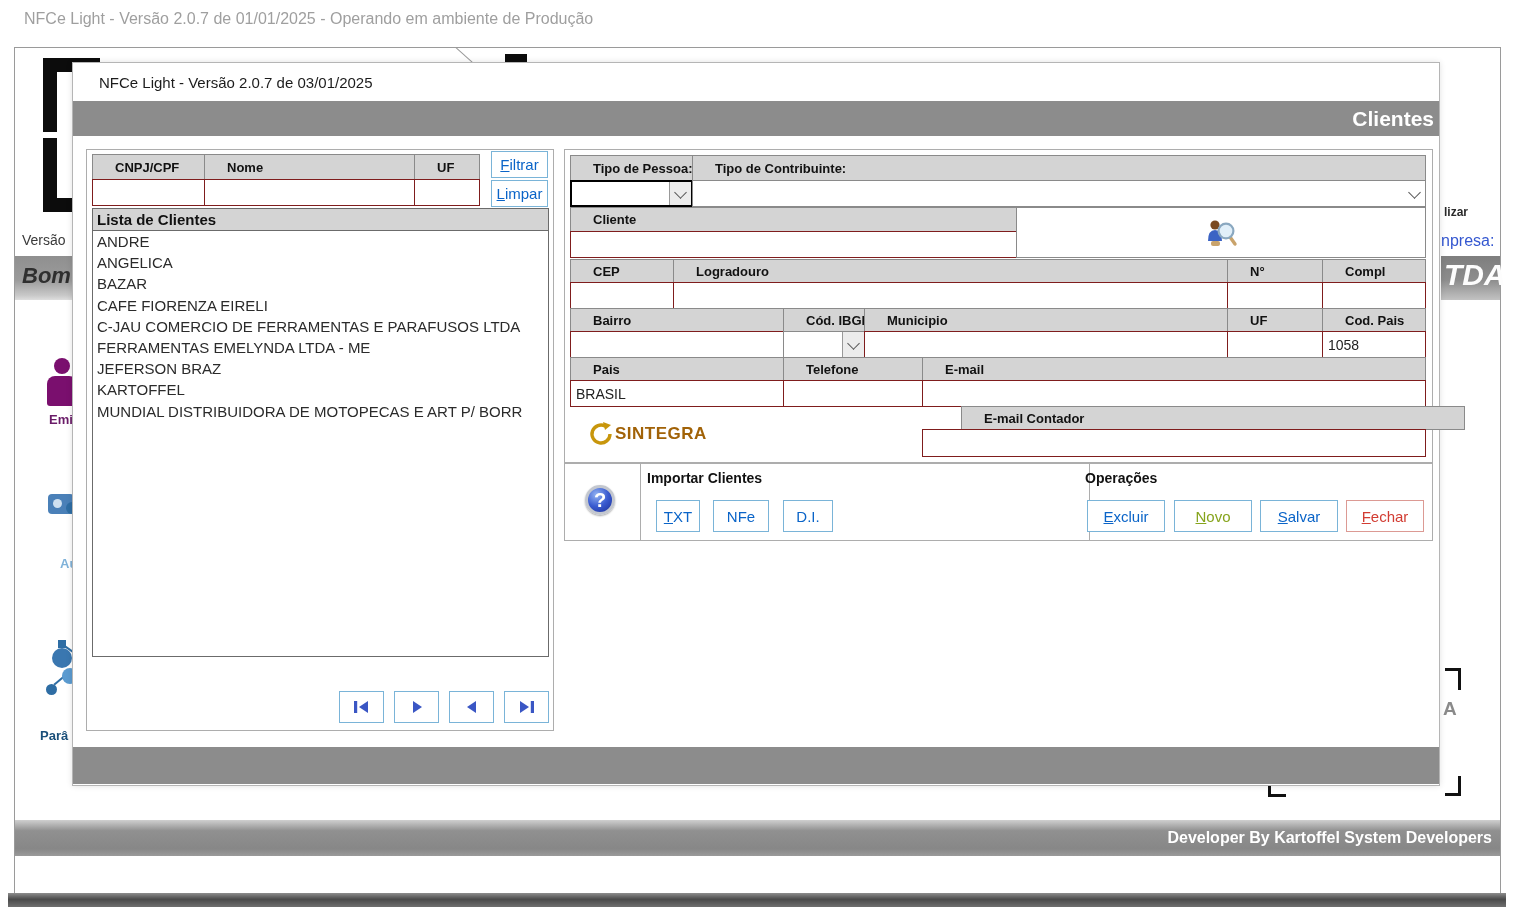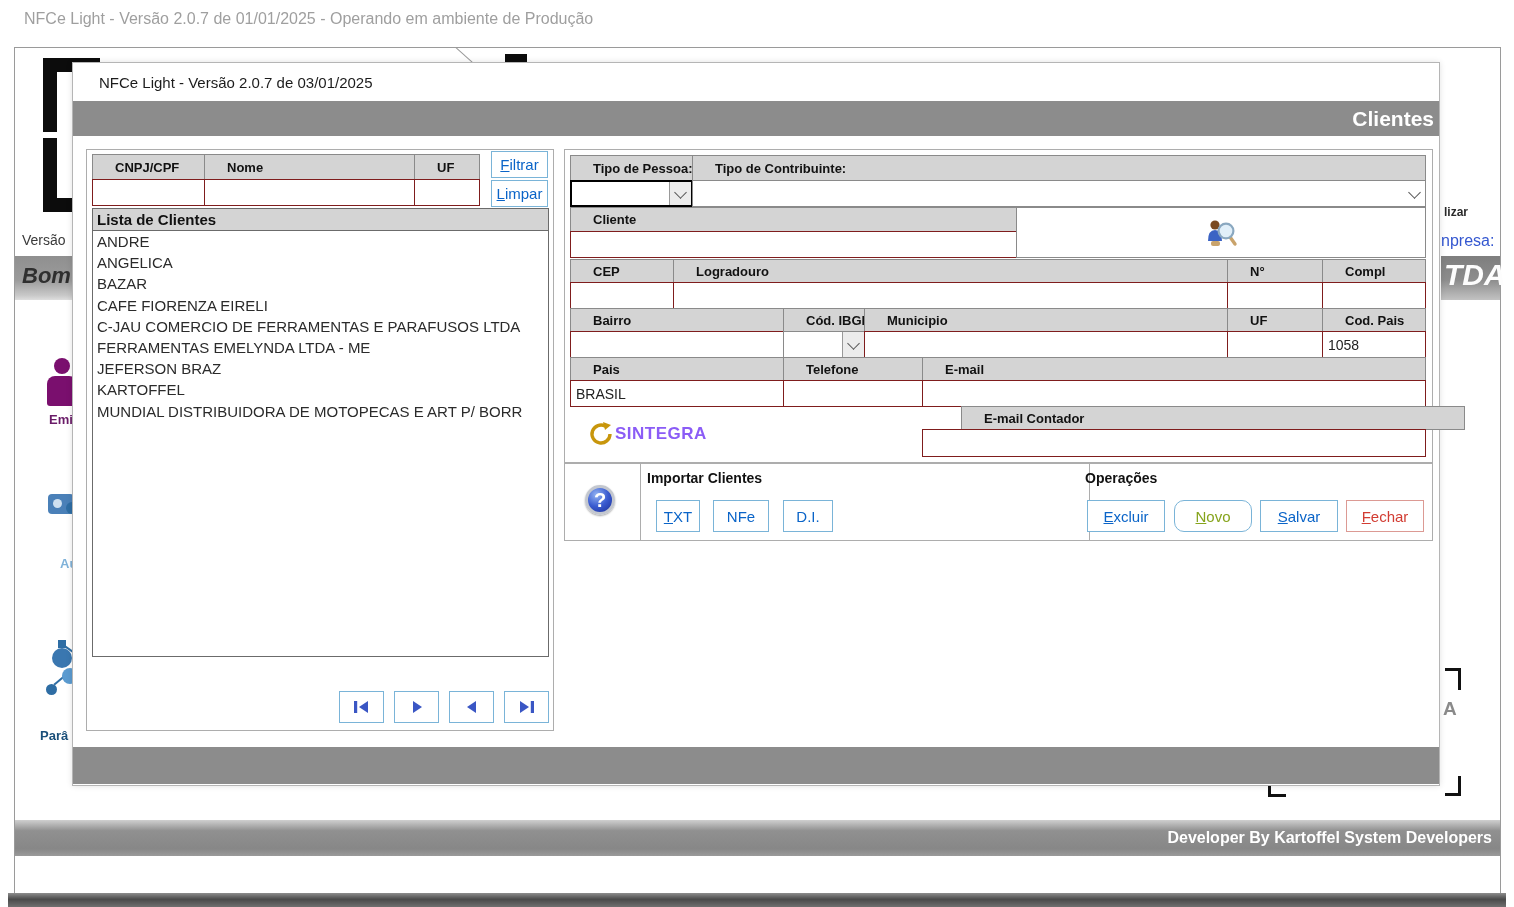--- a/index.html
+++ b/index.html
@@ -76,21 +76,21 @@
   .listbox-header{background:#d4d4d4;border-bottom:1px solid #6b6b6b;font-size:15px;font-weight:bold;
       color:#111;padding:2px 4px;}
   .list-item{font-size:15px;color:#2b2b2b;line-height:21.2px;padding:0 4px;white-space:nowrap;overflow:hidden;}
 
   .grp-label{font-size:14px;font-weight:bold;color:#111;}
   .vline{width:1px;background:#adadad;}
   .help-icon{border-radius:50%;border:3px solid #c3c7cf;
       background:radial-gradient(circle at 35% 28%,#93b3f2 0%,#3a5bd0 50%,#1b2e98 100%);
       color:#fff;font-weight:bold;font-size:20px;display:flex;align-items:center;justify-content:center;
       box-shadow:0 1px 2px rgba(0,0,0,.35);}
-  .sintegra-txt{font-size:17px;font-weight:bold;color:#8b5cf6;letter-spacing:.5px;}
+  .sintegra-txt{font-size:17px;font-weight:bold;color:#a16207;letter-spacing:.5px;}
 </style>
 </head>
 <body>
 
 <div class="screen">
 
   <div class="abs desktop-title">NFCe Light - Versão 2.0.7 de  01/01/2025 - Operando em ambiente de Produção</div>
 
   <div class="abs outer-window"></div>
   <div class="abs diag"></div>
@@ -279,21 +279,21 @@
         <span class="lbl">NFe</span>
       </div>
       <div class="abs btn" style="left:218px;top:36px;width:50px;height:32px;">
         <span class="lbl">D.I.</span>
       </div>
 
       <div class="abs grp-label" style="left:520px;top:6px;">Operações</div>
       <div class="abs btn hk" style="left:522px;top:36px;width:78px;height:32px;">
         <span class="lbl">Excluir</span>
       </div>
-      <div class="abs btn hk green" style="left:609px;top:36px;width:78px;height:32px;border-radius:10px;">
+      <div class="abs btn hk green" style="left:609px;top:36px;width:78px;height:32px;">
         <span class="lbl">Novo</span>
       </div>
       <div class="abs btn hk" style="left:695px;top:36px;width:78px;height:32px;">
         <span class="lbl">Salvar</span>
       </div>
       <div class="abs btn hk red" style="left:781px;top:36px;width:78px;height:32px;">
         <span class="lbl">Fechar</span>
       </div>
     </div>
 

